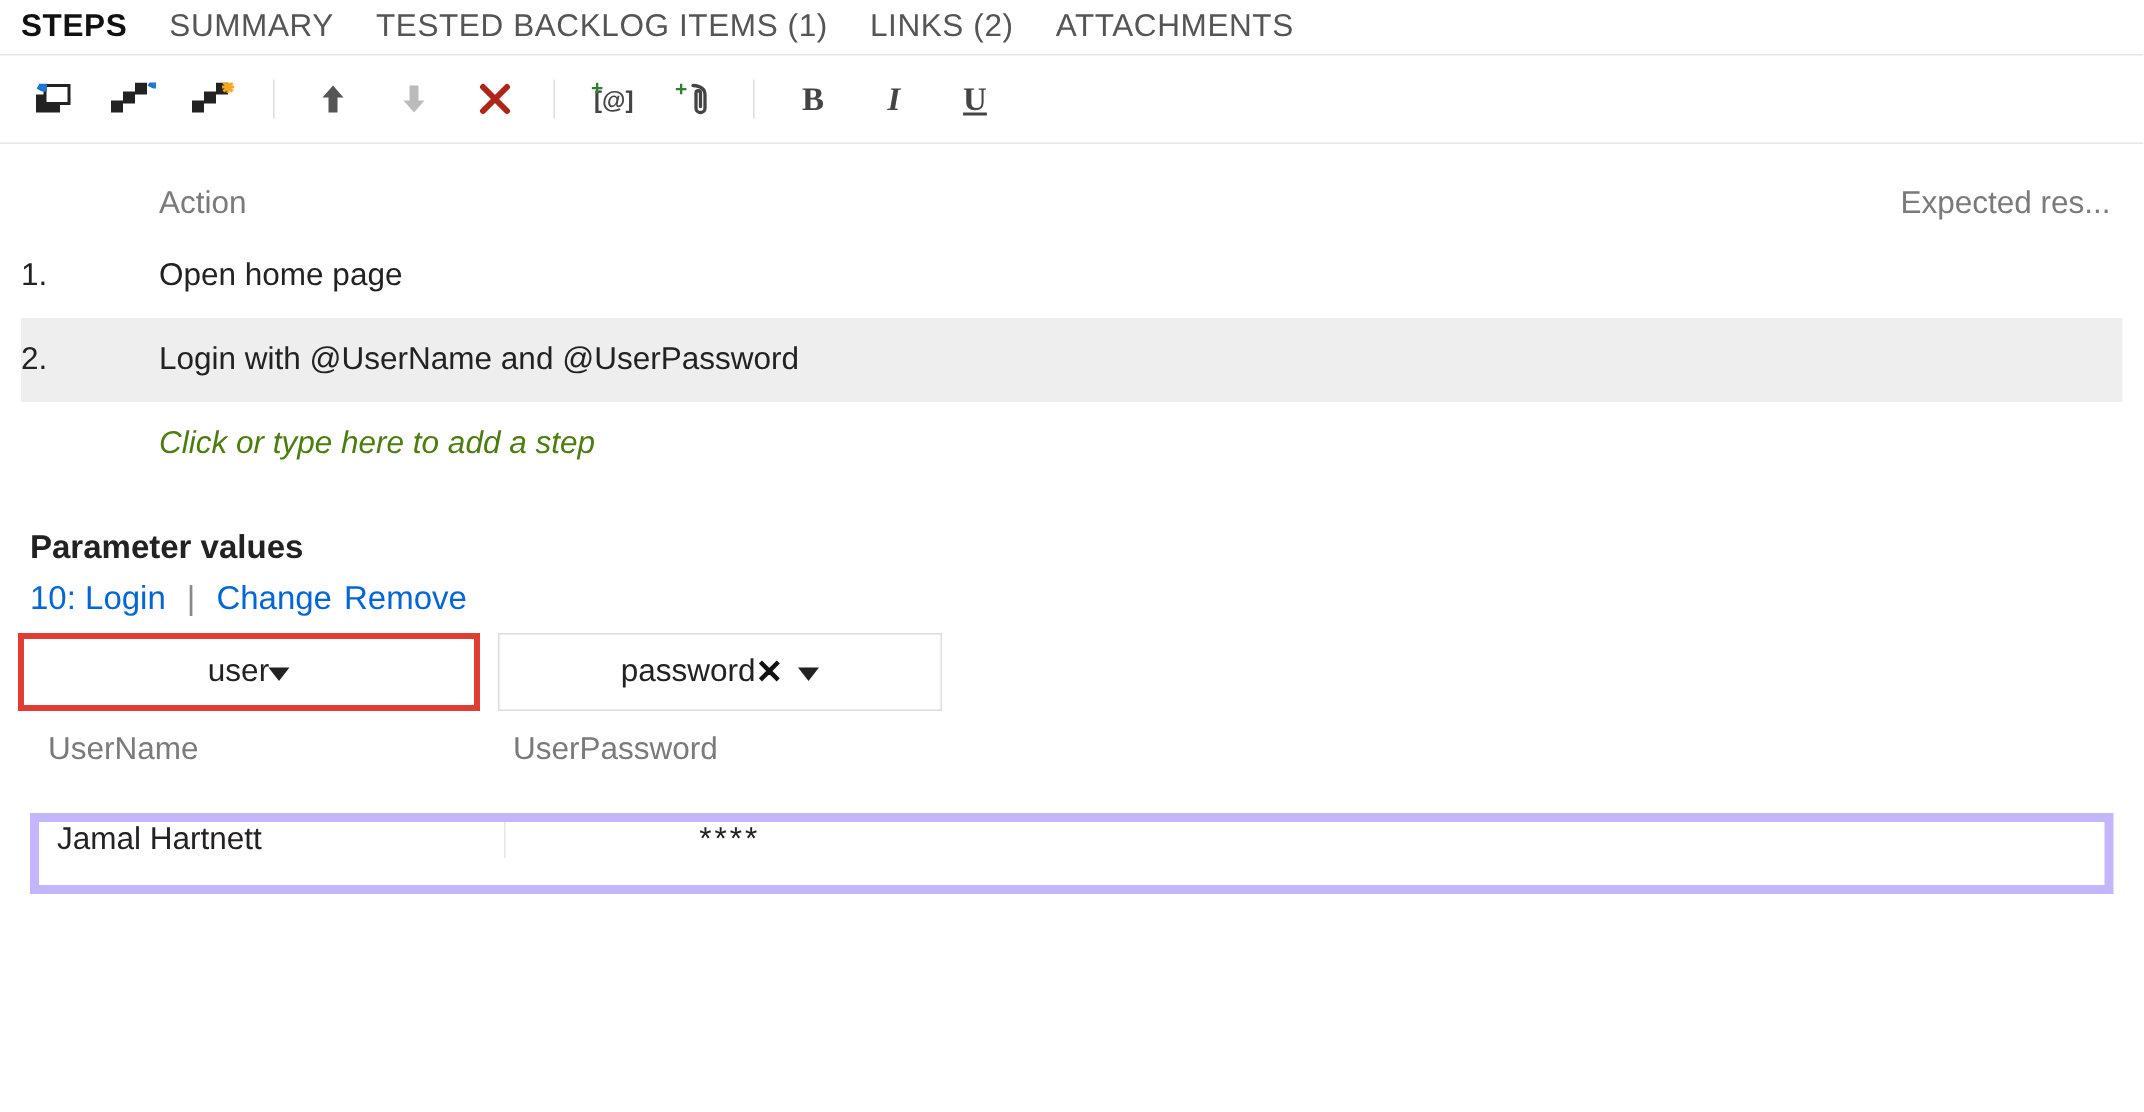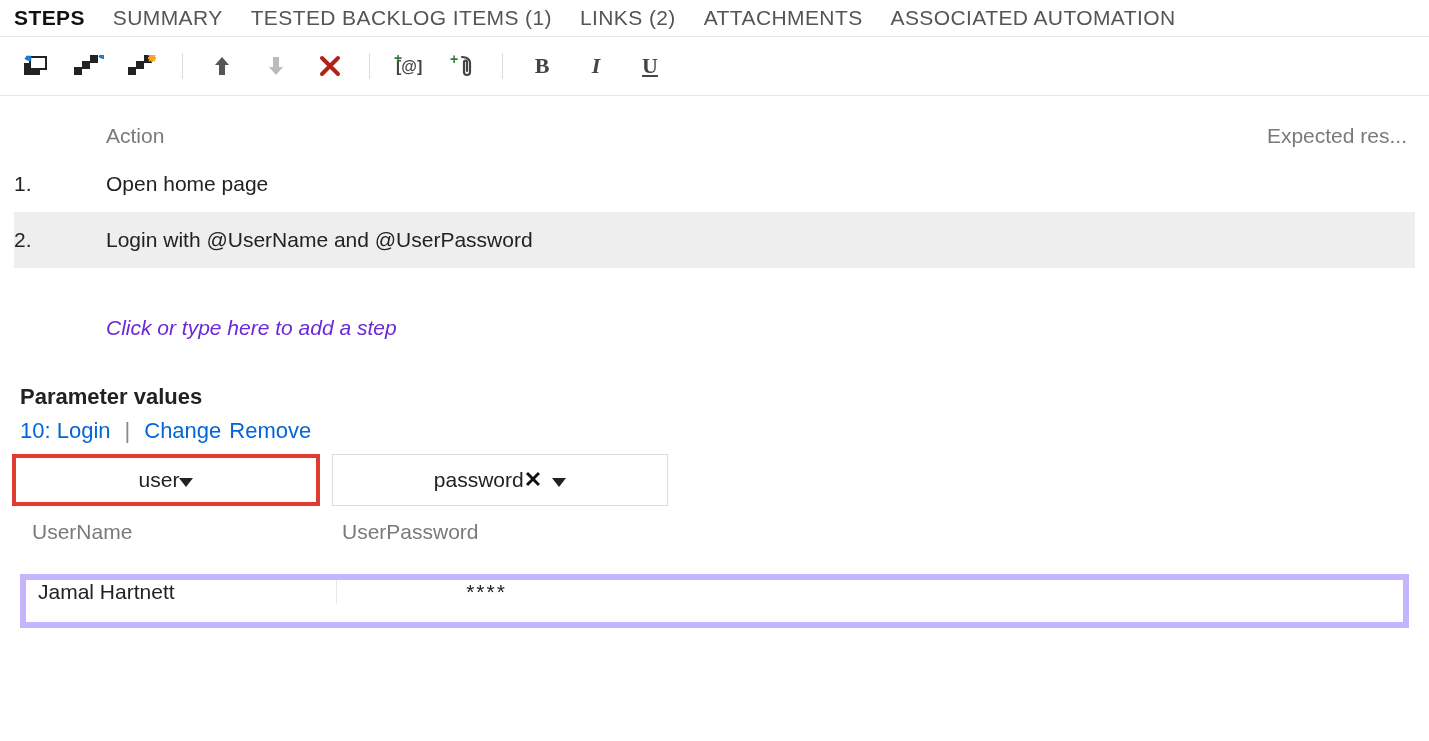--- a/index.html
+++ b/index.html
@@ -71,27 +71,26 @@
     width: 92px;
     color:#222;
   }
   .step-action {
     color:#222;
   }
   .step-sel {
     background: #eeeeee;
   }
   .step-new {
-    color:#6d28d9;
+    color:#4d7c0f;
     font-style: italic;
     padding-left: 92px;
     min-height: 56px;
     display:flex;
     align-items:center;
-    margin-top:32px;
   }
   .section-title {
     font-weight: 700;
     font-size: 22px;
     padding: 28px 20px 6px 20px;
   }
   .param-link-row {
     display:flex;
     align-items:center;
     gap: 8px;
@@ -114,21 +113,21 @@
     justify-content:center;
     border:1px solid #dcdcdc;
     height:52px;
     padding: 0 14px;
     font-size:21px;
     color:#222;
     background:#fff;
     cursor:pointer;
   }
   .sel-user { width: 308px; border:4px solid #e03c31; }
-  .sel-pass { width: 336px; }
+  .sel-pass { width: 296px; }
   .sel-trail { display:flex; gap:10px; align-items:center; }
   .chev::before{
     content:"";
     display:inline-block;
     border-left:7px solid transparent;
     border-right:7px solid transparent;
     border-top:9px solid #222;
   }
   .x-mark { font-weight:700; font-size:22px; color:#111;}
   .param-table {
@@ -151,21 +150,20 @@
 </style>
 </head>
 <body>
 
 <div class="tabs">
   <div class="tab active">STEPS</div>
   <div class="tab">SUMMARY</div>
   <div class="tab">TESTED BACKLOG ITEMS (1)</div>
   <div class="tab">LINKS (2)</div>
   <div class="tab">ATTACHMENTS</div>
-  <div class="tab">ASSOCIATED AUTOMATION</div>
 </div>
 
 <div class="toolbar">
   <div class="tb-btn">
     <svg width="26" height="22" viewBox="0 0 26 22">
       <rect x="2" y="8" width="16" height="12" fill="#222"></rect>
       <rect x="8" y="2" width="16" height="12" fill="#fff" stroke="#222" stroke-width="2"></rect>
       <path d="M4 2 L8 2 L8 6" fill="none" stroke="#1976d2" stroke-width="2.5"></path>
       <path d="M3 3 L7 5" stroke="#1976d2" stroke-width="2.5"></path>
     </svg>

